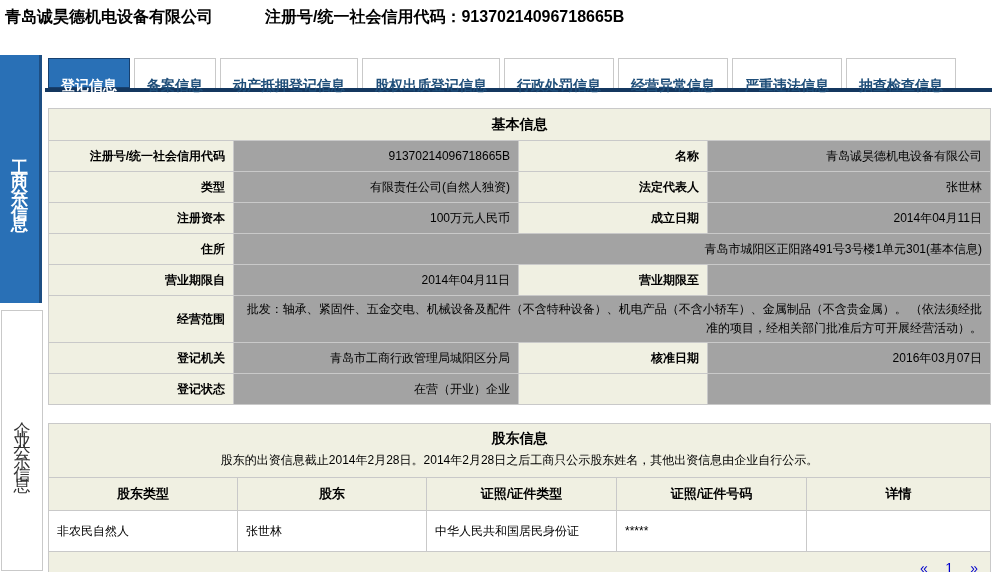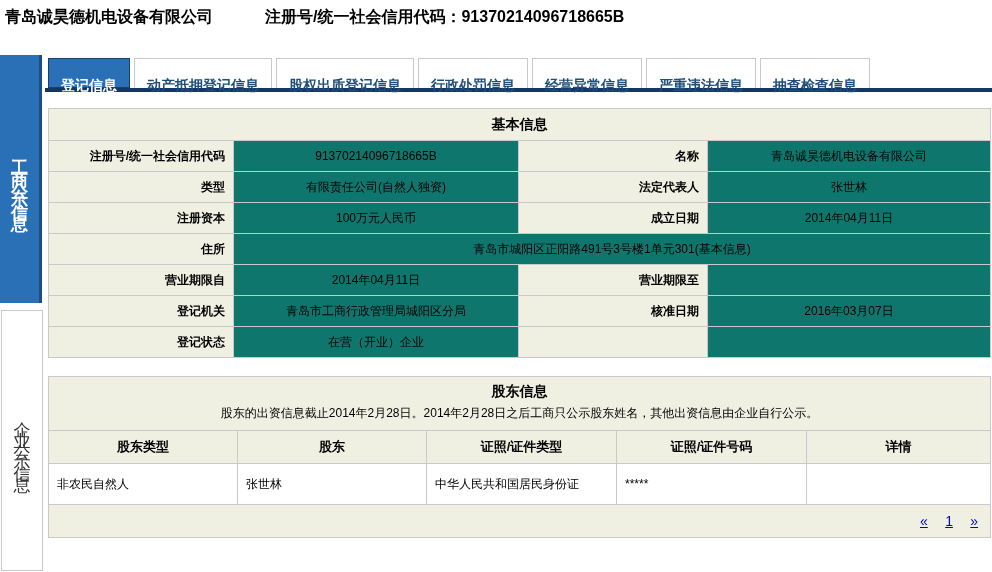--- a/index.html
+++ b/index.html
@@ -72,21 +72,21 @@
     word-break: break-all;
   }
   .info-table .section-title {
     background: #f0f0e2; text-align: center;
     font-size: 14px; font-weight: bold; height: 32px;
   }
   .info-table td.lbl {
     background: #f0f0e2; font-weight: bold; text-align: right;
     white-space: nowrap;
   }
-  .info-table td.val { background: #0f766e; text-align: center; }
+  .info-table td.val { background: #a3a3a3; text-align: right; }
   .info-table td.scope { line-height: 1.6; }
 
   .sh-table {
     width: 942px; margin: 18px 0 0 3px;
     border-collapse: collapse; table-layout: fixed;
     font-size: 12px;
   }
   .sh-table td, .sh-table th { border: 1px solid #c9c9c9; vertical-align: middle; }
   .sh-table .sh-head {
     background: #f0f0e2; text-align: center; padding: 6px 8px 8px;
@@ -115,20 +115,21 @@
 
 <div class="side-tabs">
   <div class="side-tab active">工商公示信息</div>
   <div class="side-tab inactive">企业公示信息</div>
 </div>
 
 <div class="main">
 
   <div class="tab-bar">
     <div class="tab active">登记信息</div>
+    <div class="tab">备案信息</div>
     <div class="tab">动产抵押登记信息</div>
     <div class="tab">股权出质登记信息</div>
     <div class="tab">行政处罚信息</div>
     <div class="tab">经营异常信息</div>
     <div class="tab">严重违法信息</div>
     <div class="tab">抽查检查信息</div>
   </div>
   <div class="tab-underline"></div>
 
   <table class="info-table">
@@ -162,20 +163,24 @@
     </tr>
     <tr>
       <td class="lbl">住所</td>
       <td class="val" colspan="3">青岛市城阳区正阳路491号3号楼1单元301(基本信息)</td>
     </tr>
     <tr>
       <td class="lbl">营业期限自</td>
       <td class="val">2014年04月11日</td>
       <td class="lbl">营业期限至</td>
       <td class="val"></td>
+    </tr>
+    <tr>
+      <td class="lbl">经营范围</td>
+      <td class="val scope" colspan="3">批发：轴承、紧固件、五金交电、机械设备及配件（不含特种设备）、机电产品（不含小轿车）、金属制品（不含贵金属）。 （依法须经批准的项目，经相关部门批准后方可开展经营活动）。</td>
     </tr>
     <tr>
       <td class="lbl">登记机关</td>
       <td class="val">青岛市工商行政管理局城阳区分局</td>
       <td class="lbl">核准日期</td>
       <td class="val">2016年03月07日</td>
     </tr>
     <tr>
       <td class="lbl">登记状态</td>
       <td class="val">在营（开业）企业</td>

